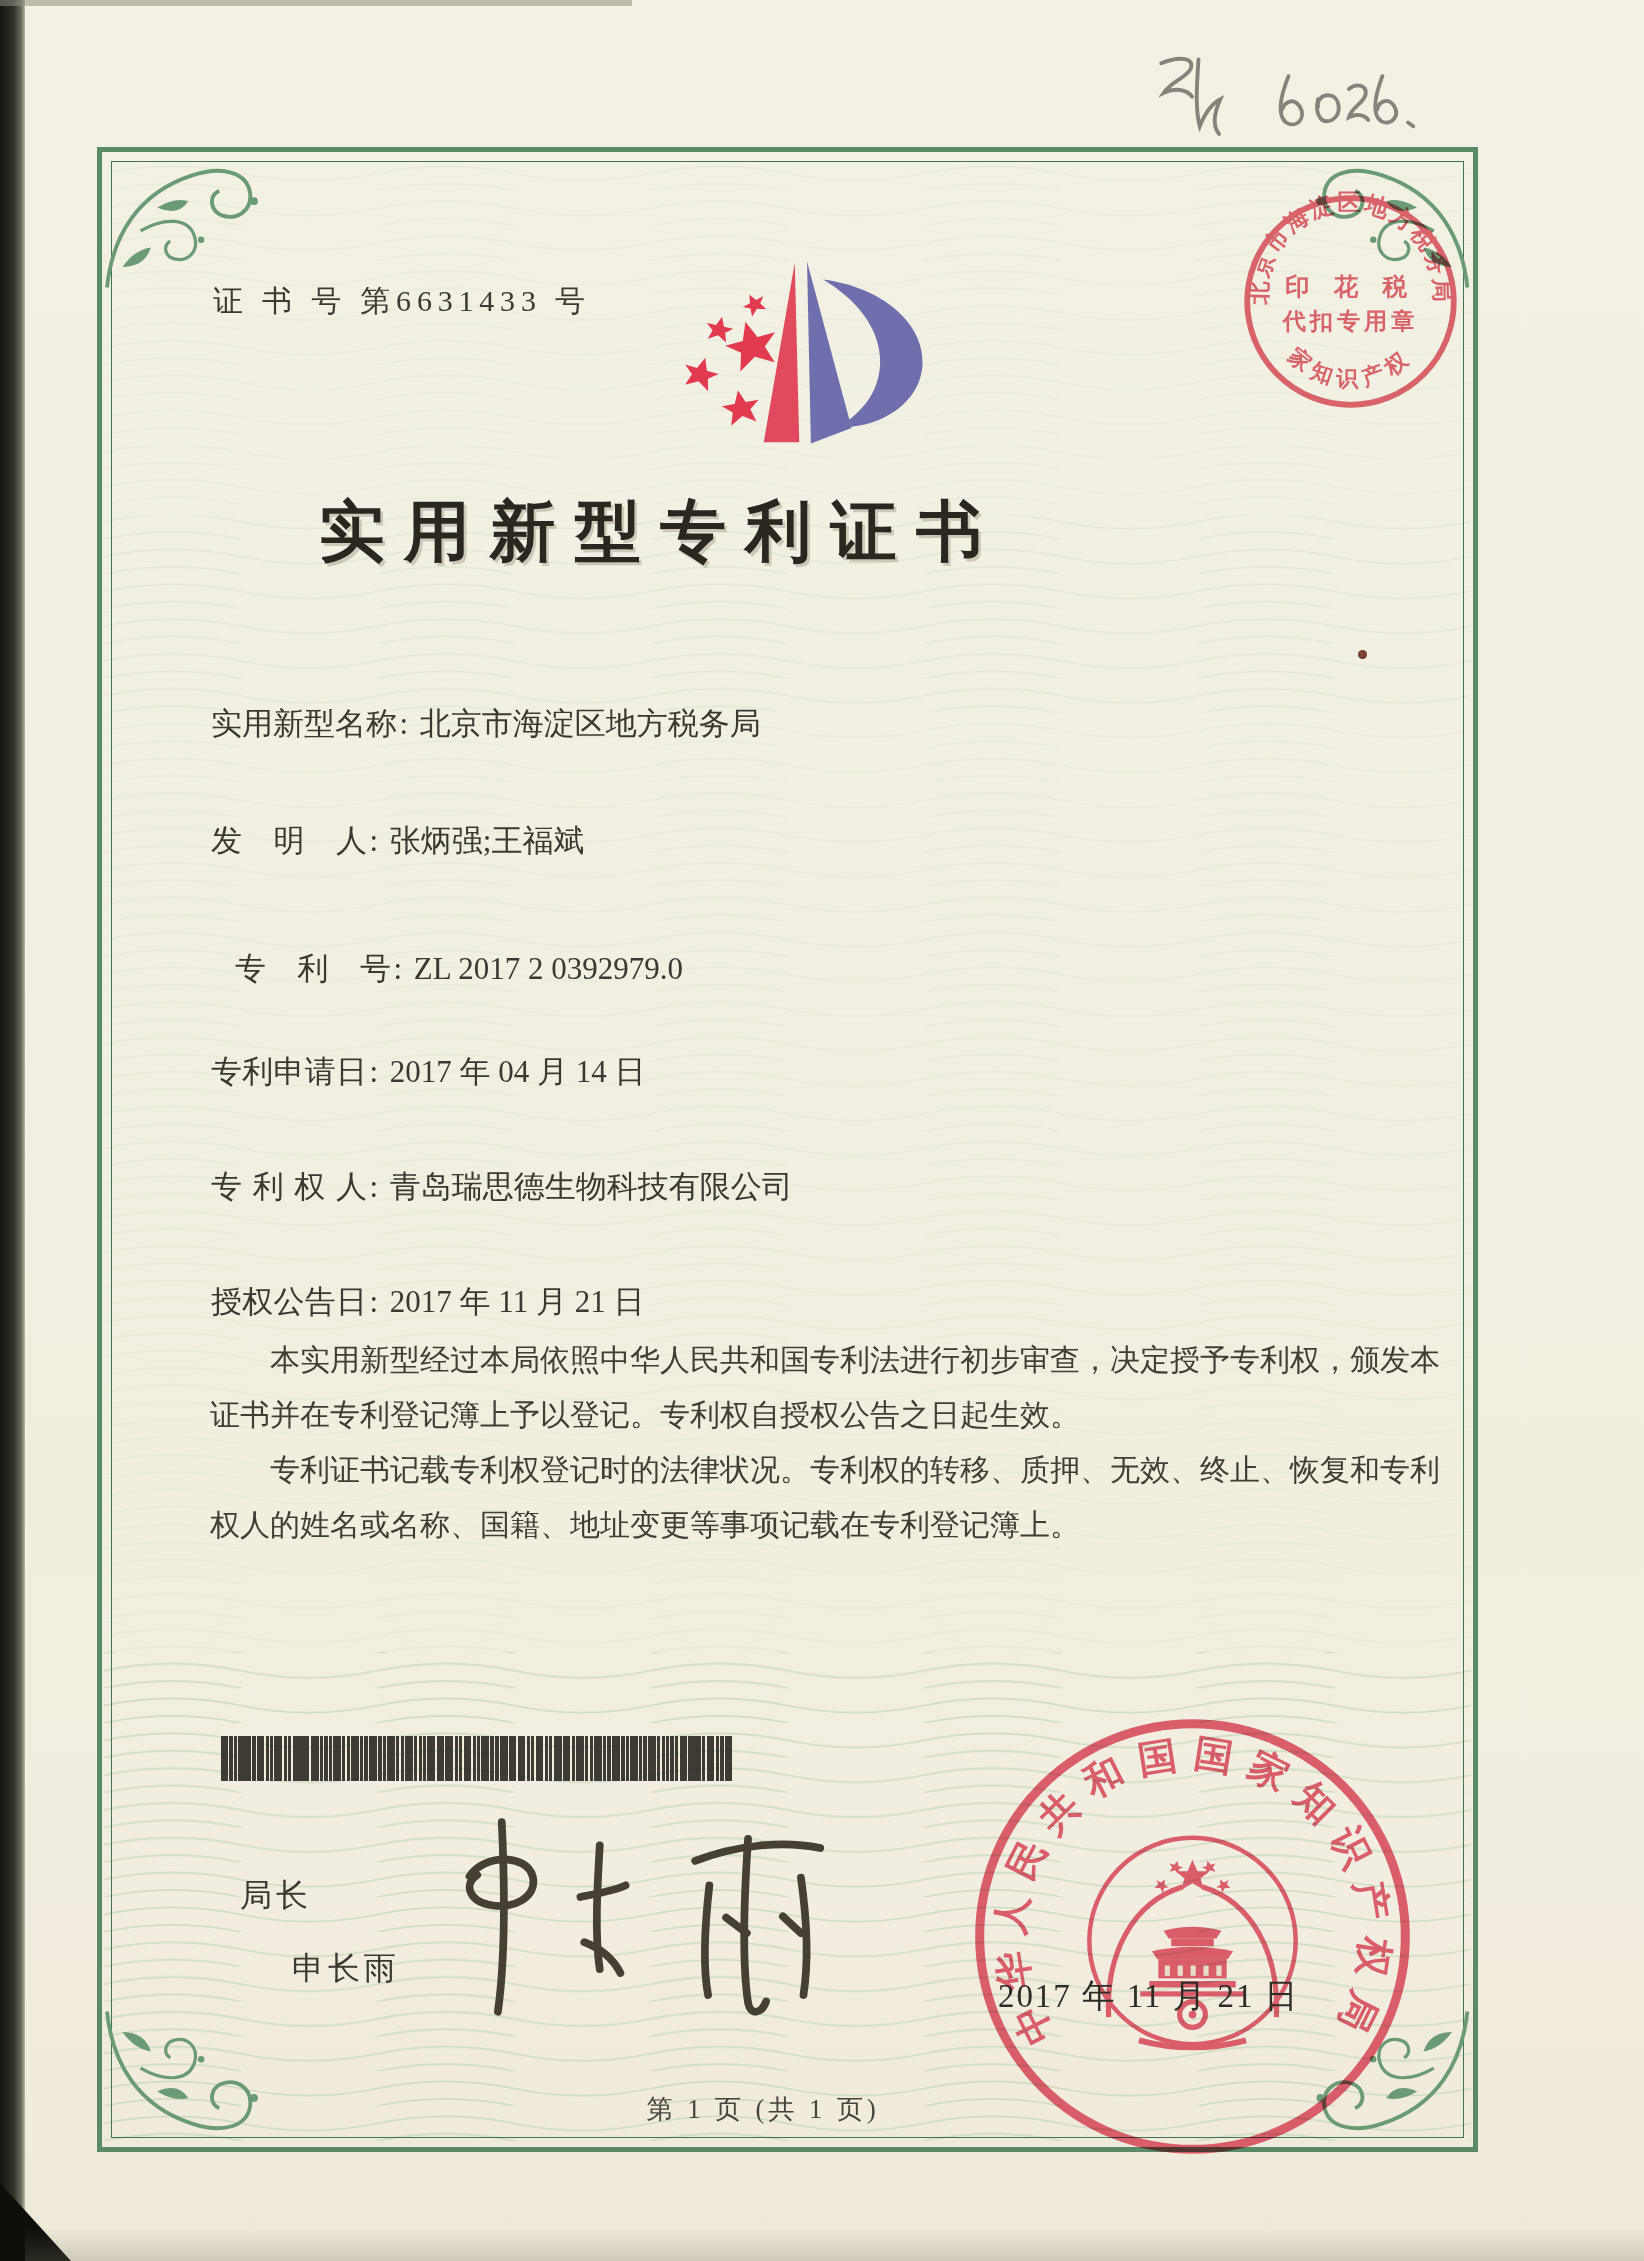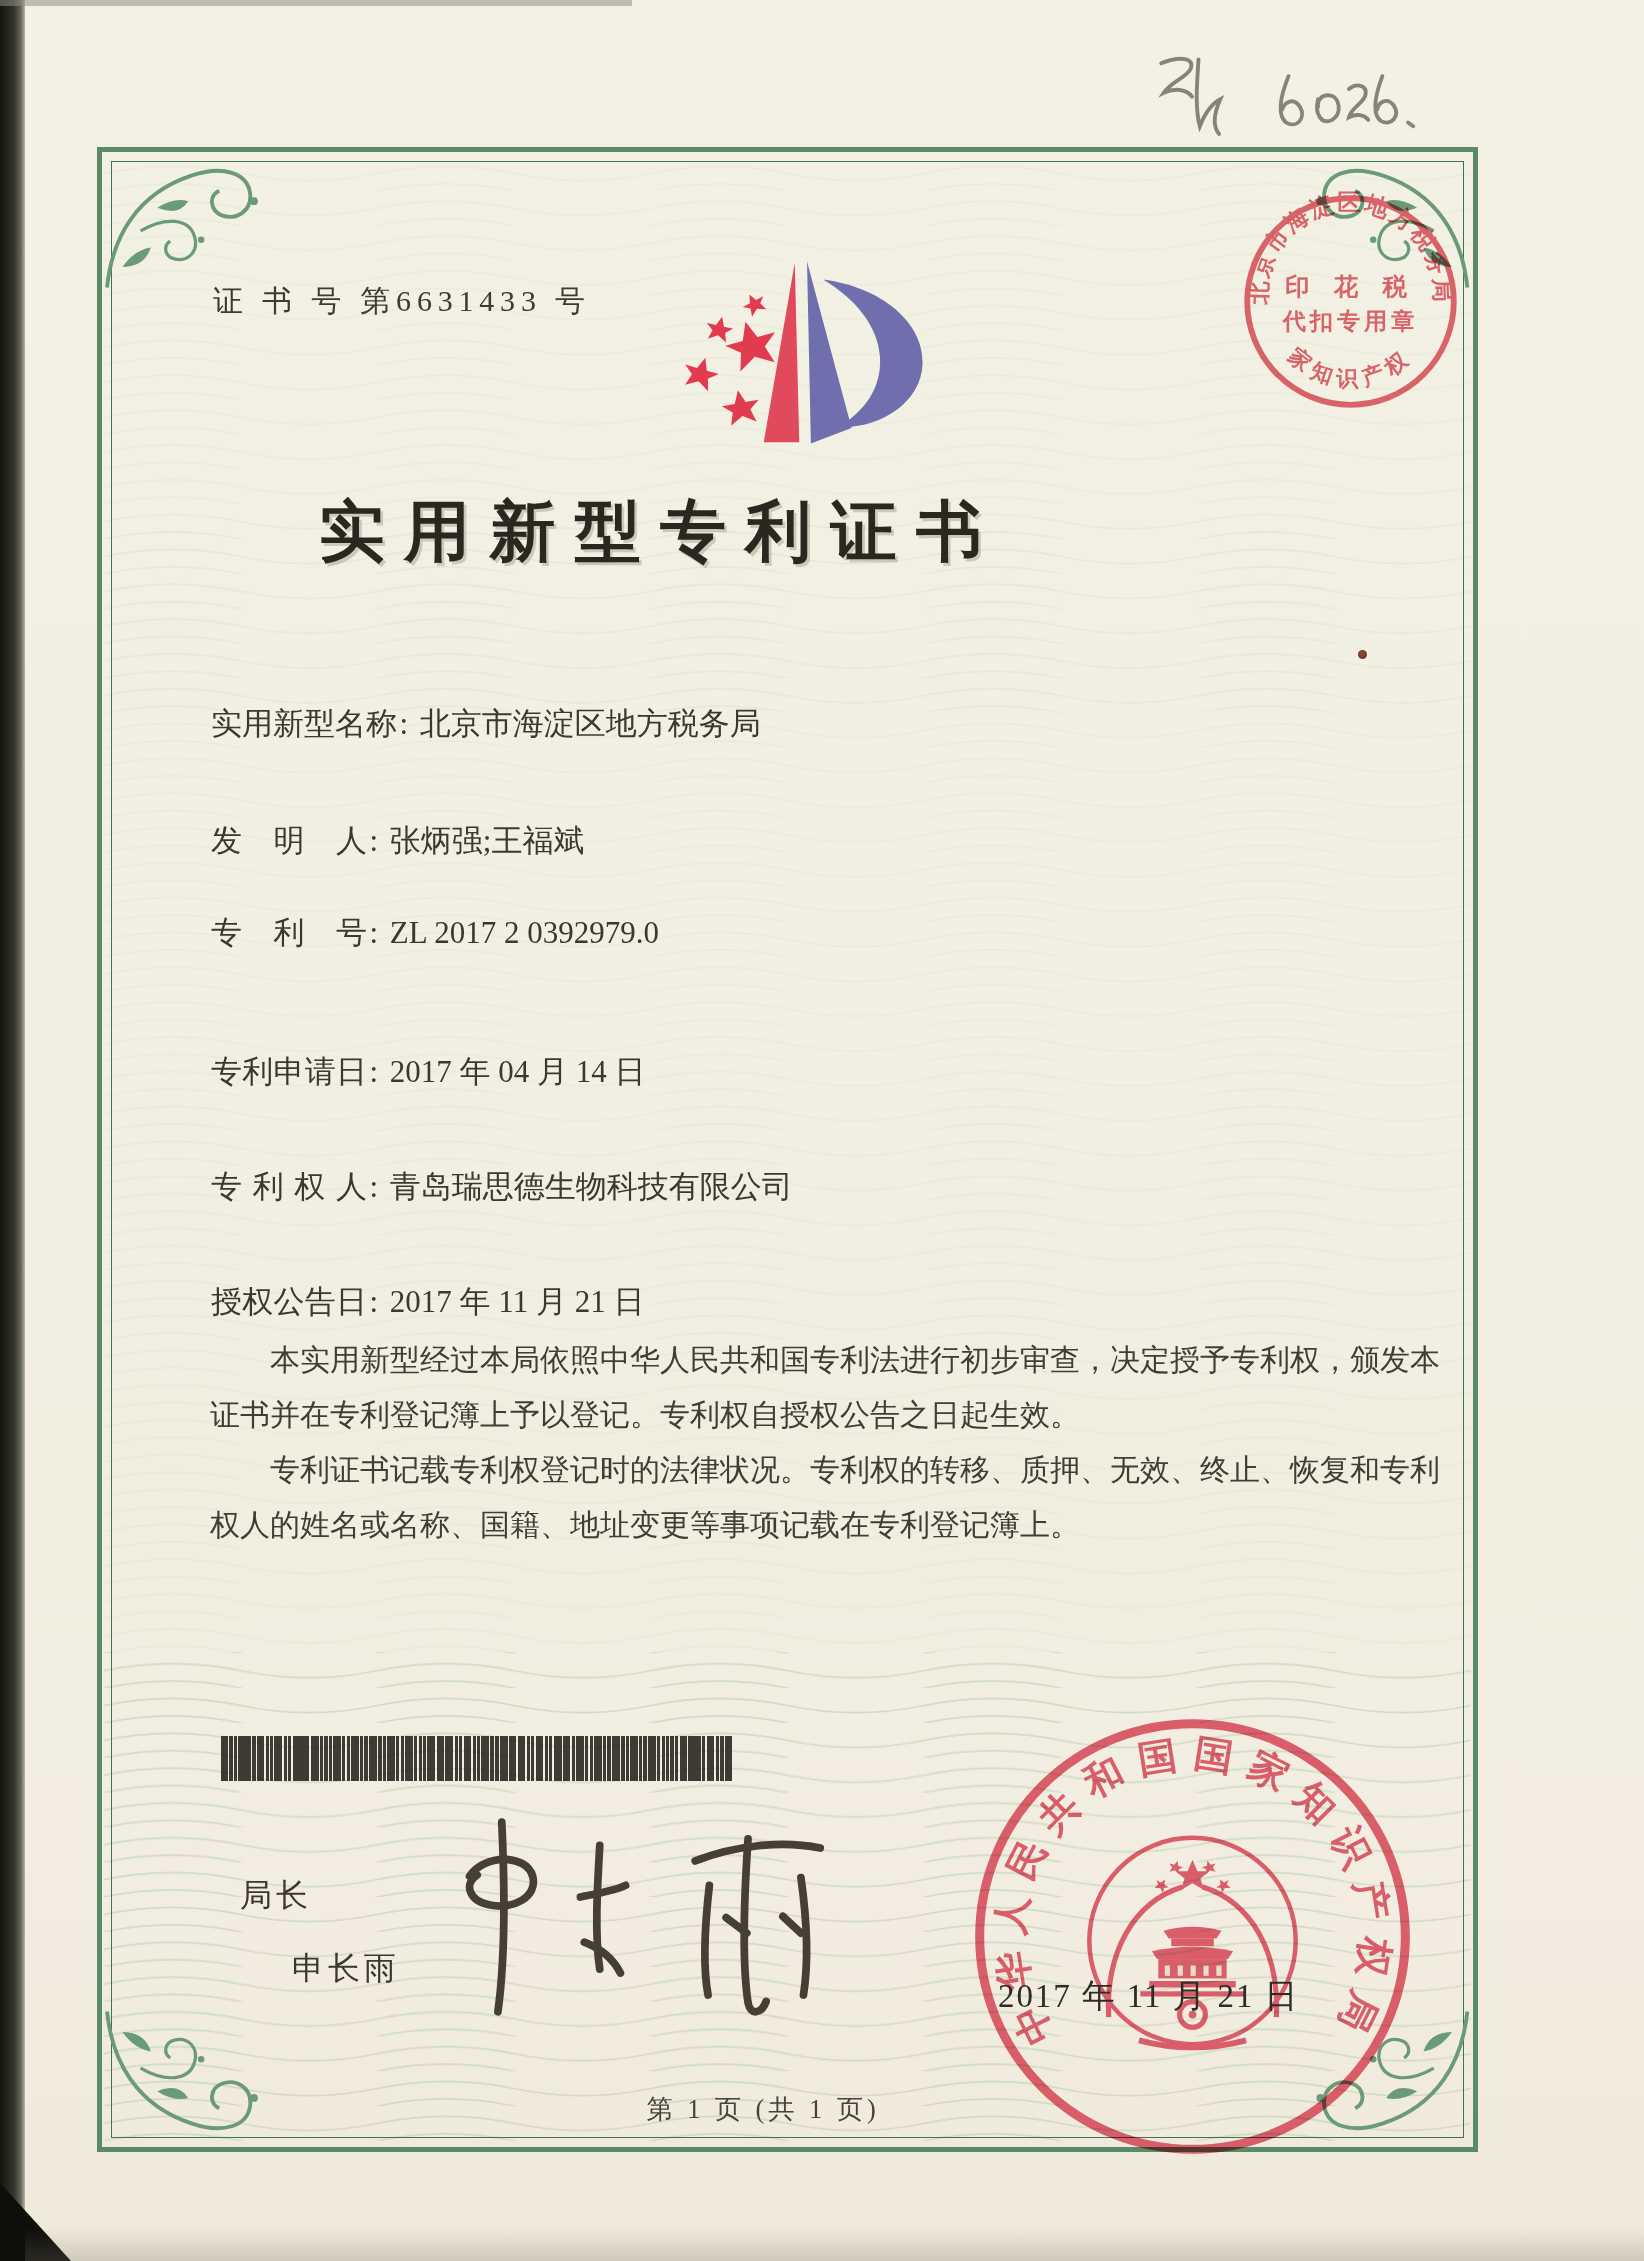--- a/index.html
+++ b/index.html
@@ -140,21 +140,21 @@
   <div class="abs certno">证 书 号 第6631433 号</div>
 
   <div class="abs title">实用新型专利证书</div>
 
   <div class="abs frow" style="top:703px;">
     <span class="flabel">实用新型名称</span><span class="fsep">:</span><span>北京市海淀区地方税务局</span>
   </div>
   <div class="abs frow" style="top:820px;">
     <span class="flabel">发明人</span><span class="fsep">:</span><span>张炳强;王福斌</span>
   </div>
-  <div class="abs frow" style="top:912px;">
+  <div class="abs frow" style="top:948px;margin-left:24px;">
     <span class="flabel">专利号</span><span class="fsep">:</span><span>ZL 2017 2 0392979.0</span>
   </div>
   <div class="abs frow" style="top:1051px;">
     <span class="flabel">专利申请日</span><span class="fsep">:</span><span>2017 年 04 月 14 日</span>
   </div>
   <div class="abs frow" style="top:1166px;">
     <span class="flabel">专利权人</span><span class="fsep">:</span><span>青岛瑞思德生物科技有限公司</span>
   </div>
   <div class="abs frow" style="top:1281px;">
     <span class="flabel">授权公告日</span><span class="fsep">:</span><span>2017 年 11 月 21 日</span>

